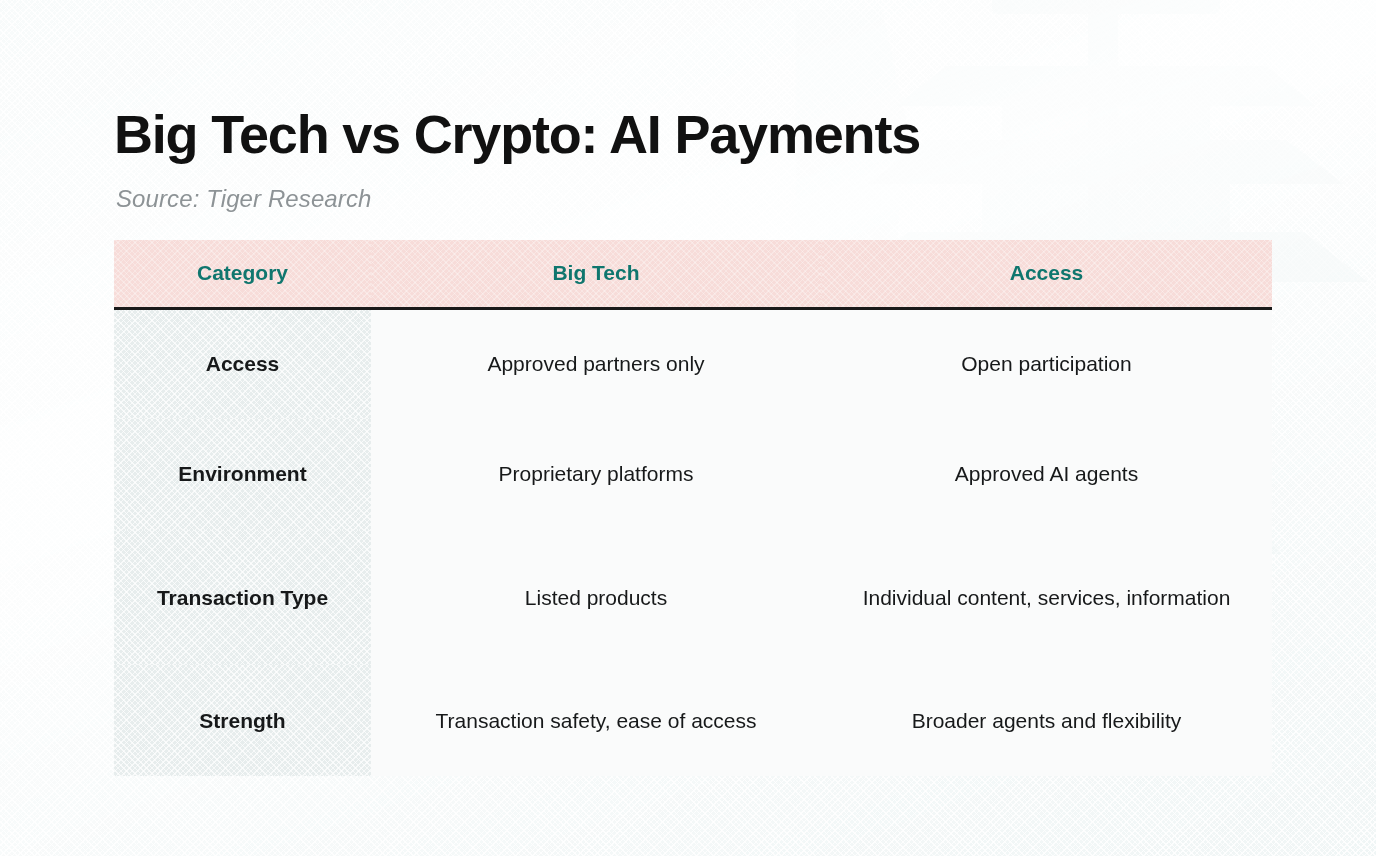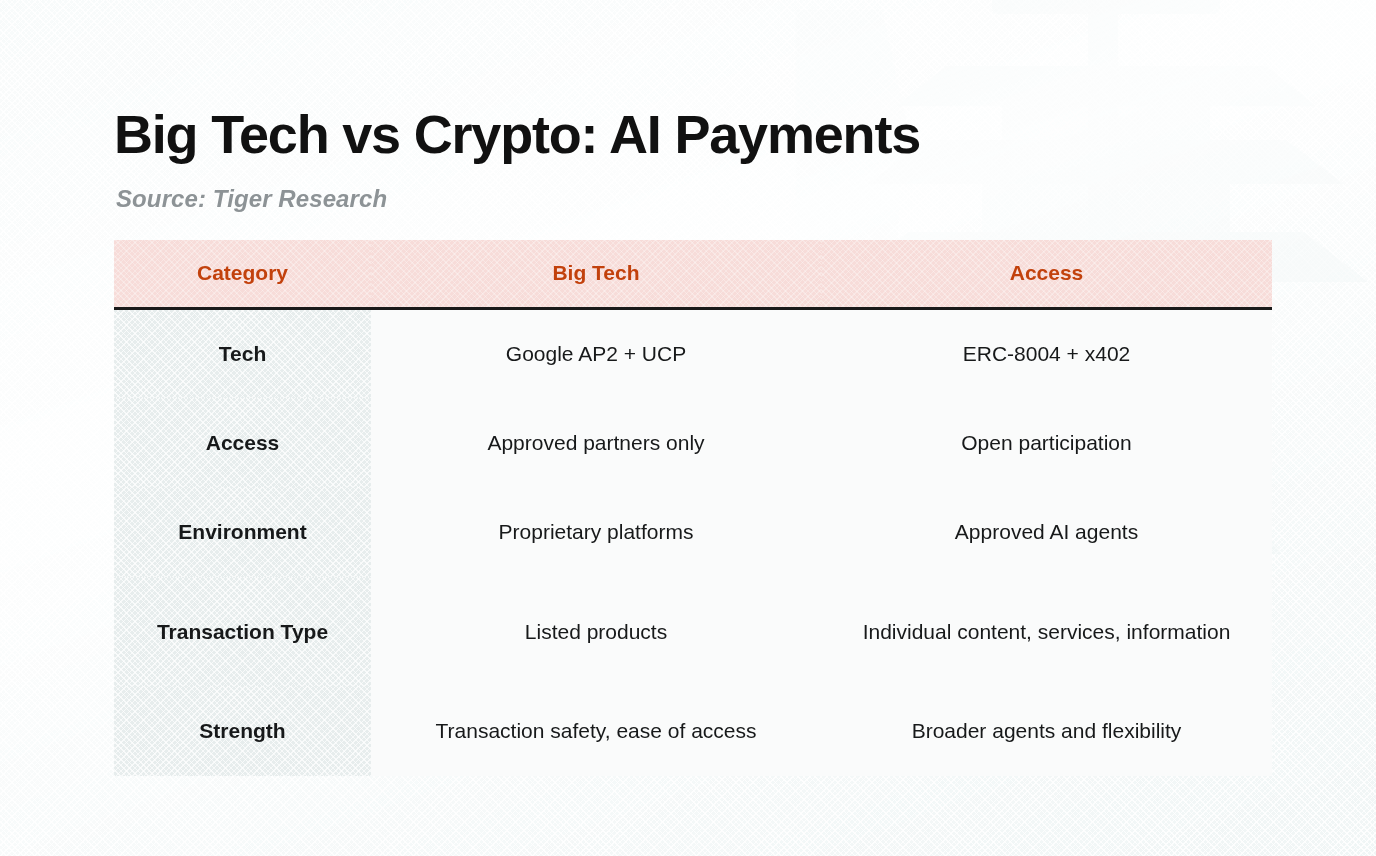--- a/index.html
+++ b/index.html
@@ -71,21 +71,21 @@
     white-space: nowrap;
     line-height: 1.08;
   }
 
   #subtitle {
     position: absolute;
     left: 116px;
     top: 185px;
     font-size: 24px;
     font-style: italic;
-    font-weight: 700;
+    font-weight: 400;
     color: #8d9396;
     white-space: nowrap;
     letter-spacing: 0.1px;
   }
 
   
   #table-wrap {
     position: absolute;
     left: 114px;
     top: 240px;
@@ -102,21 +102,21 @@
 
   table.cmp col.c-cat  { width: 257px; }
   table.cmp col.c-big  { width: 450px; }
   table.cmp col.c-cry  { width: 451px; }
 
   thead tr.head-row {
     height: 68px;
   }
   thead th {
     background-color: #f7dcd9;
-    color: #c2410c;
+    color: #0f766e;
     font-size: 21px;
     font-weight: 700;
     text-align: center;
     vertical-align: middle;
     padding: 0;
     border-bottom: 3px solid #1a1a1a;
     position: relative;
   }
   thead th::after {
     content: "";
@@ -212,27 +212,20 @@
               <span>Big Tech</span>
             </th>
             <th>
               <span>Access</span>
             </th>
           </tr>
         </thead>
 
         <tbody>
 
-          <tr>
-            <td class="cat">
-              <span>Tech</span>
-            </td>
-            <td>Google AP2 + UCP</td>
-            <td>ERC-8004 + x402</td>
-          </tr>
 
           <tr>
             <td class="cat">
               <span>Access</span>
             </td>
             <td>Approved partners only</td>
             <td>Open participation</td>
           </tr>
 
           <tr>

